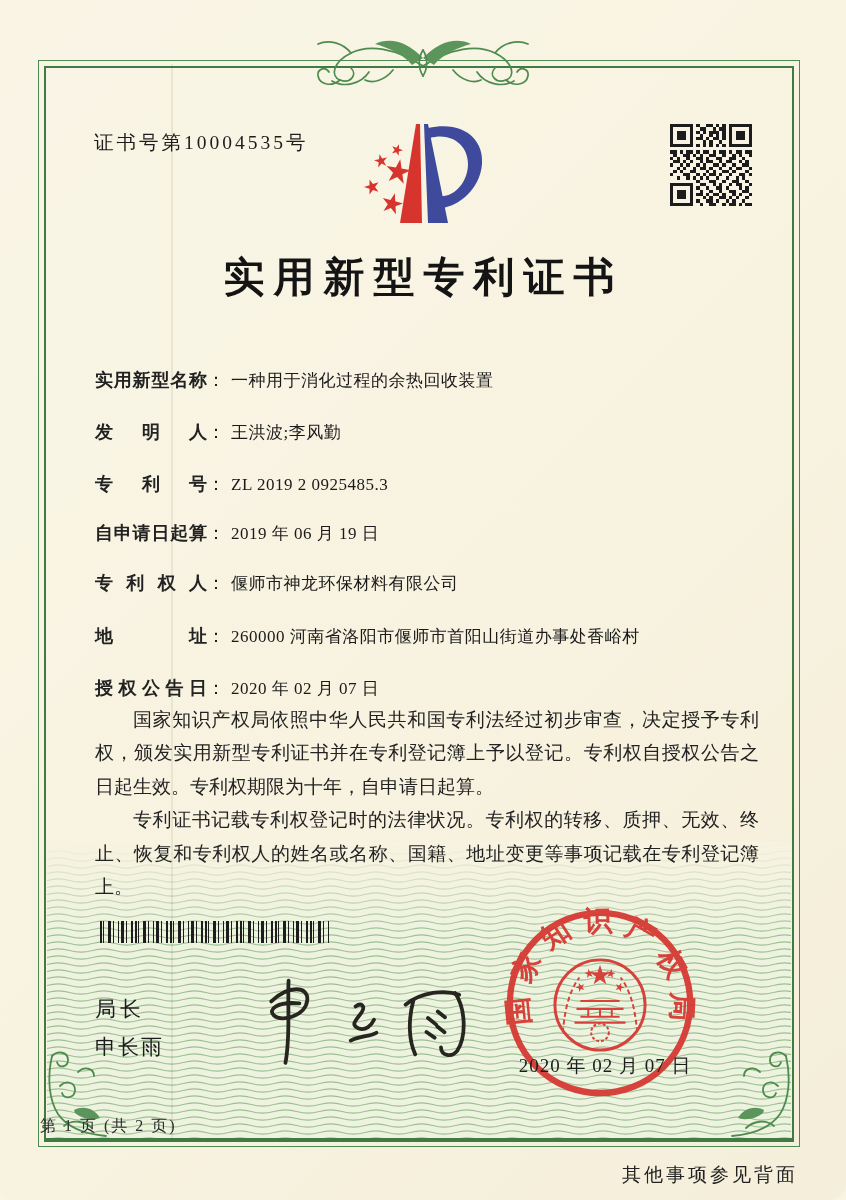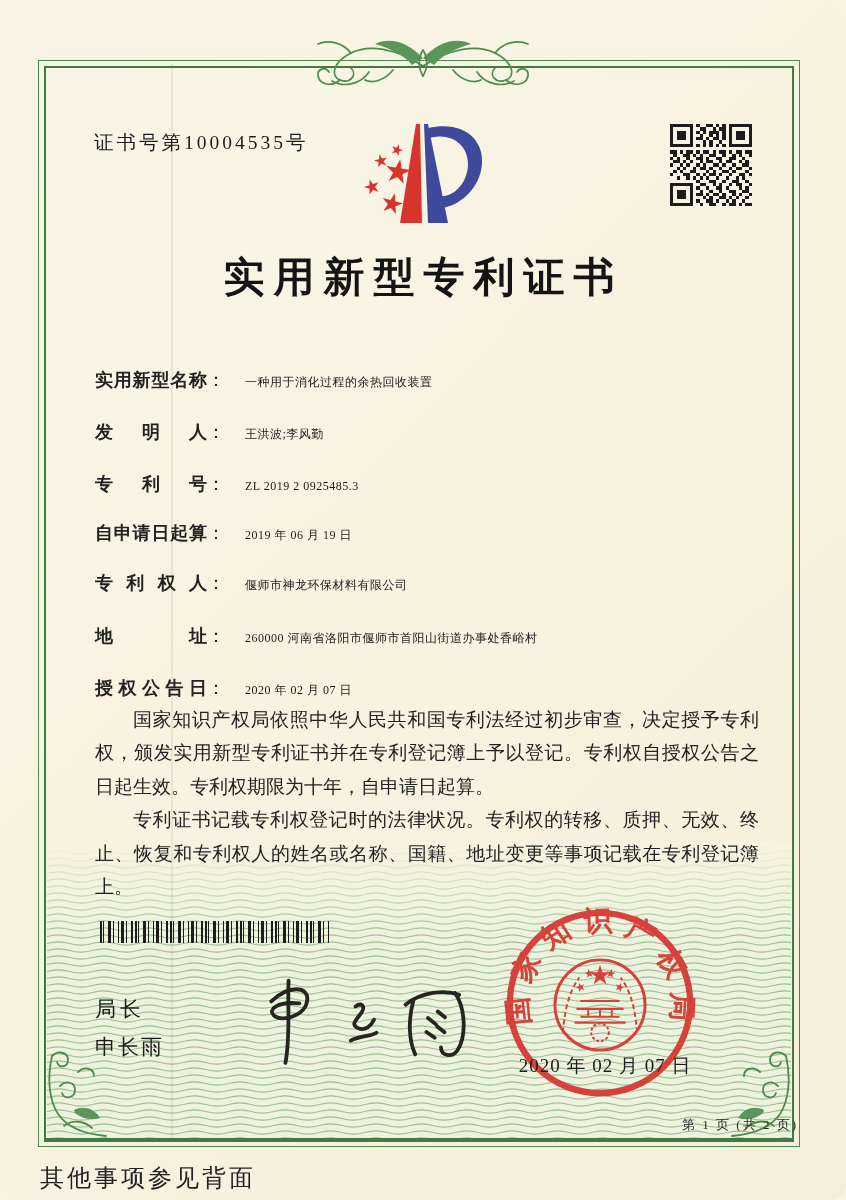--- a/index.html
+++ b/index.html
@@ -45,21 +45,21 @@
     font-size:41px; font-weight:700; letter-spacing:9px; text-indent:9px;
     color:#141414; z-index:2;
   }
   .fields { position:absolute; left:95px; top:360px; width:668px; z-index:2; }
   .f-row { position:absolute; left:0; white-space:nowrap; font-size:19px; }
   .f-label {
     display:inline-block; width:112px; vertical-align:bottom;
     text-align:justify; text-align-last:justify; font-size:18px; color:#222;font-weight:bold;
   }
   .f-colon { font-size:18px; }
-  .f-value { margin-left:20px; font-size:12px; color:#1a1a1a; letter-spacing:0.5px; }
+  .f-value { margin-left:6px; font-size:17px; color:#1a1a1a; letter-spacing:0.5px; }
   .f-group2 { position:absolute; left:337px; top:0; white-space:nowrap; }
   .f-group2 .f-label { width:138px; }
   .paras {
     position:absolute; left:95px; top:703px; width:664px; z-index:2;
     font-size:19px; line-height:33.4px; text-align:justify; color:#222;
   }
   .paras p { text-indent:2em; margin:0; }
   .barcode {
     position:absolute; left:100px; top:921px; width:230px; height:22px; z-index:2;
     background:repeating-linear-gradient(90deg,
@@ -75,26 +75,26 @@
   .director-title { position:absolute; left:95px; top:995px; font-size:21px; letter-spacing:4px; z-index:2; }
   .director-name  { position:absolute; left:95px; top:1033px; font-size:21px; letter-spacing:2px; z-index:2; }
   .signature { position:absolute; left:238px; top:968px; z-index:3; transform:rotate(-2deg); }
   .seal { position:absolute; left:502px; top:905px; width:196px; height:196px; z-index:3; opacity:0.92; }
   .seal svg { width:100%; height:100%; display:block; }
   .seal-date {
     position:absolute; left:515px; top:1053px; width:180px; text-align:center;
     font-size:19px; letter-spacing:1px; color:#1d1d1d; z-index:4;
   }
   .page-info {
-    position:absolute; left:40px; right:48px; top:1116px; text-align:right;
-    font-size:13px; color:#2b2b2b; z-index:2; letter-spacing:2px;font-family:Liberation Serif, serif;
+    position:absolute; left:40px; right:48px; top:1116px; text-align:left;
+    font-size:16px; color:#2b2b2b; z-index:2; letter-spacing:2px;font-family:Liberation Serif, serif;
   }
   .back-note {
-    position:absolute; left:40px; right:48px; top:1162px; text-align:left;
-    font-size:24px; color:#222; z-index:2; letter-spacing:3px;
+    position:absolute; left:40px; right:48px; top:1162px; text-align:right;
+    font-size:19px; color:#222; z-index:2; letter-spacing:3px;
   }
   .ornament-top { position:absolute; left:273px; top:28px; z-index:2; }
   .corner-left  { position:absolute; left:44px; top:1048px; z-index:2; }
   .corner-right { position:absolute; right:52px; top:1048px; z-index:2; transform:scaleX(-1); }
 </style>
 </head>
 <body>
 
 <div class="cert">
 

